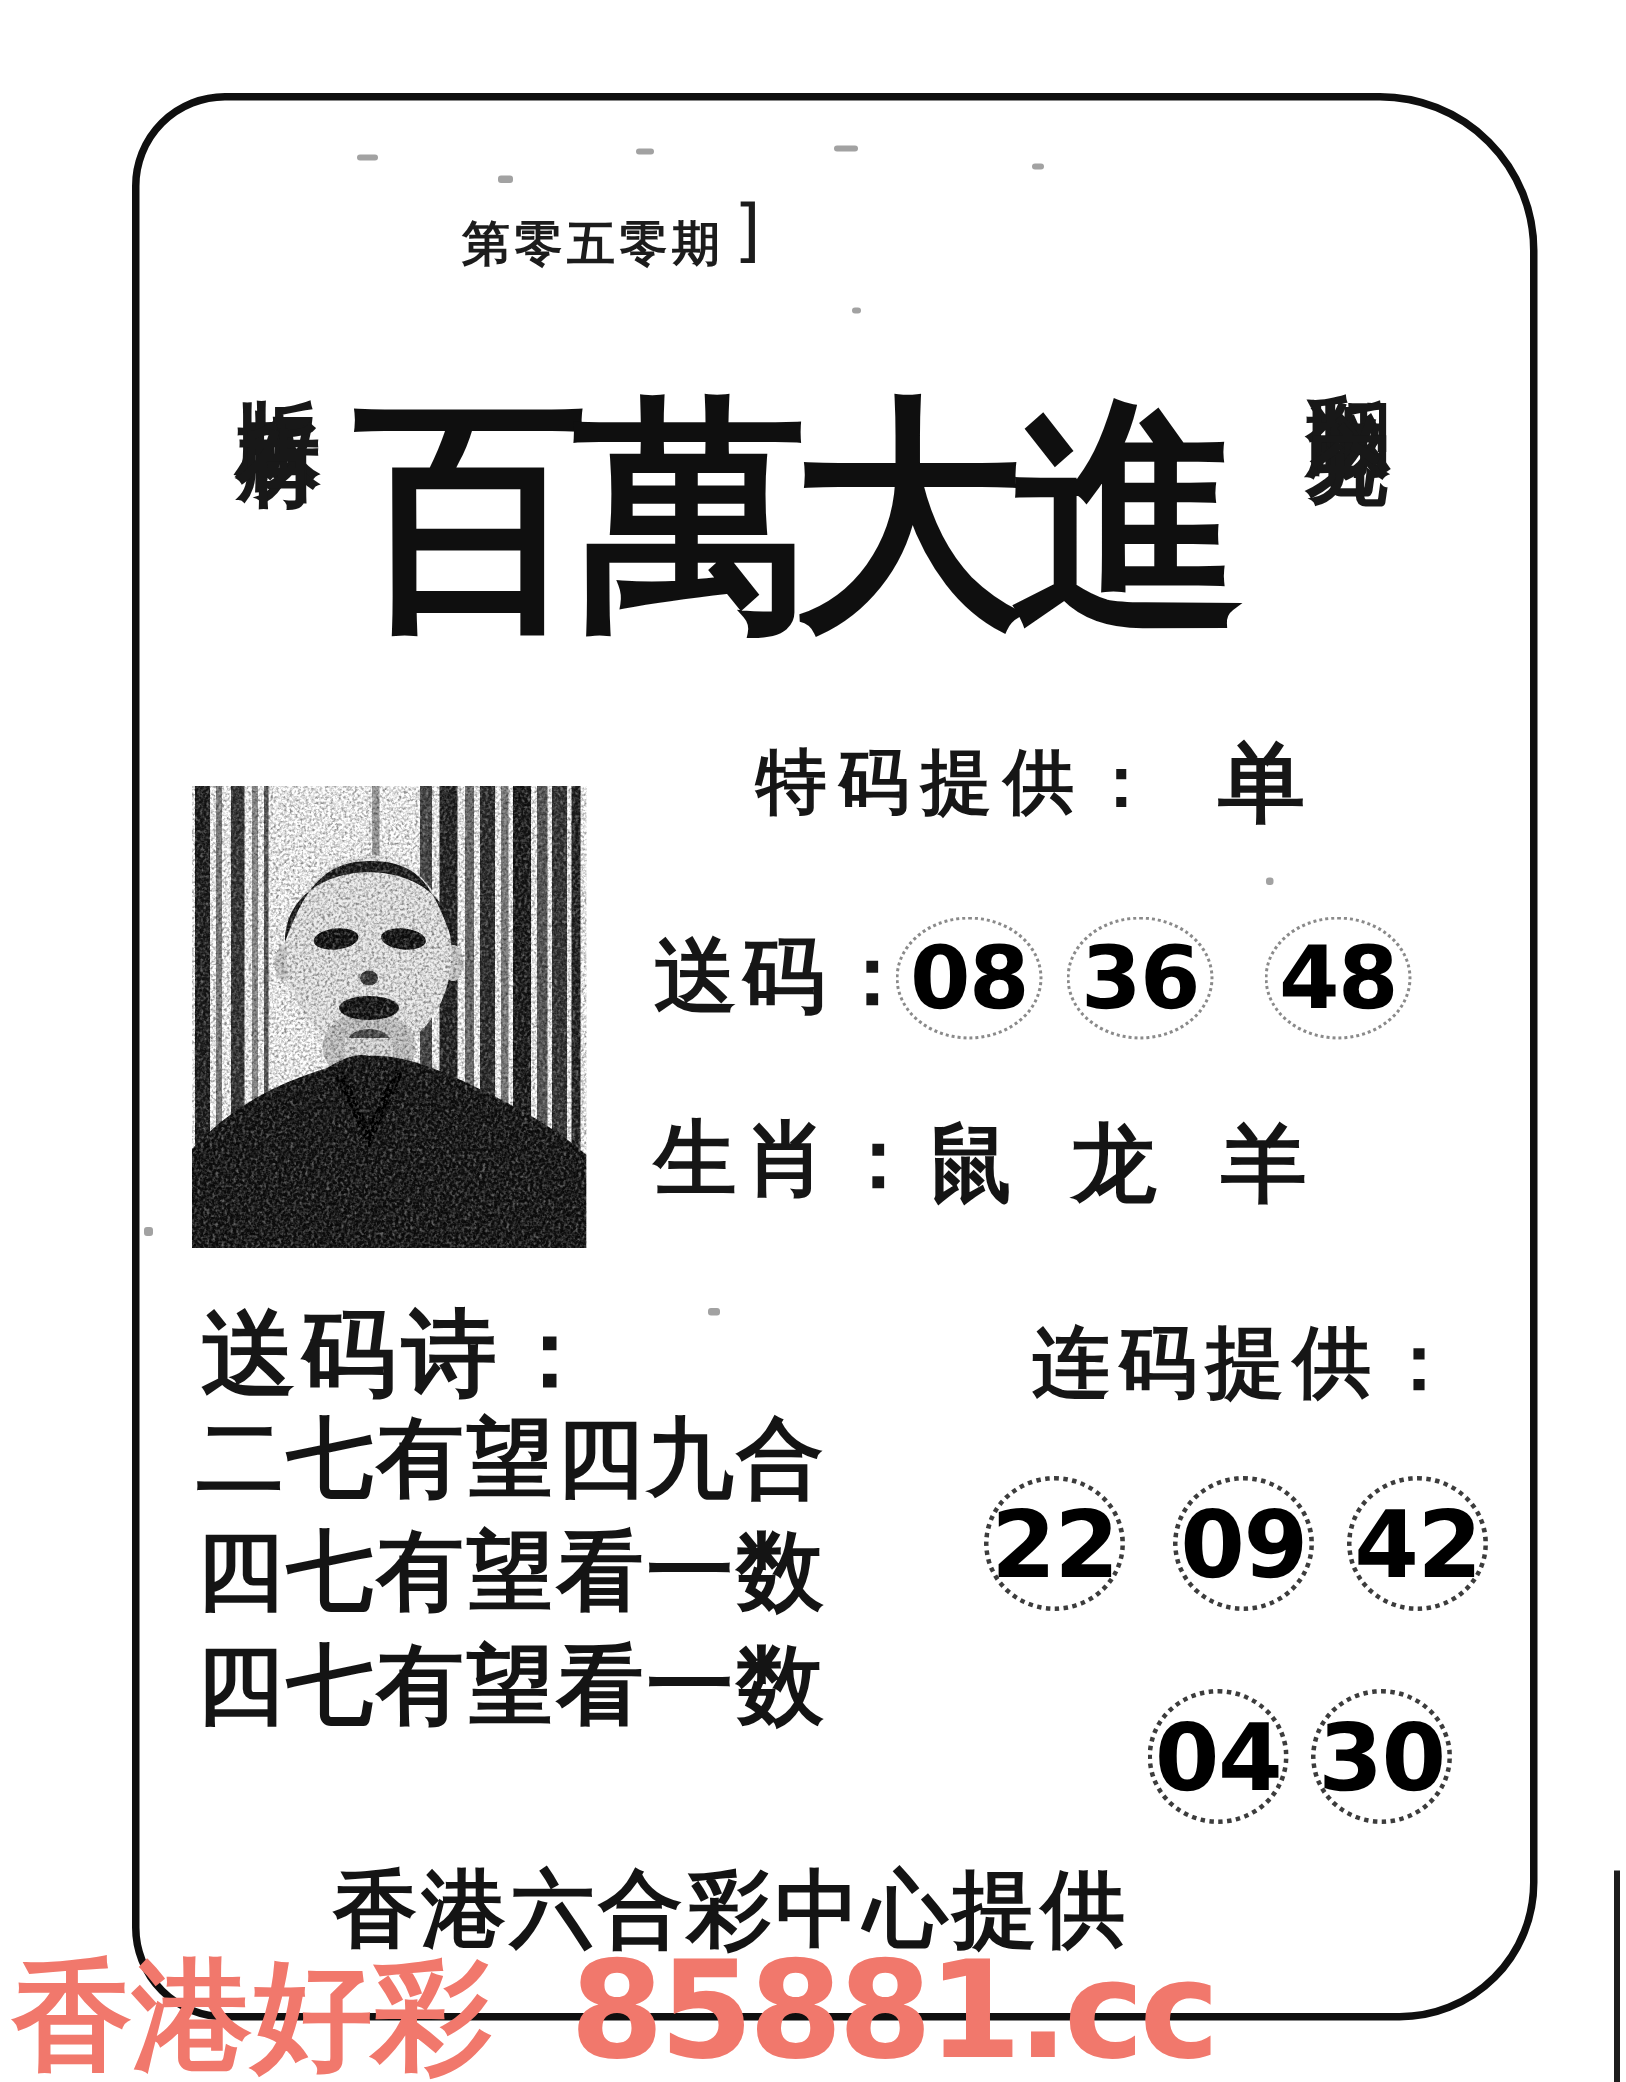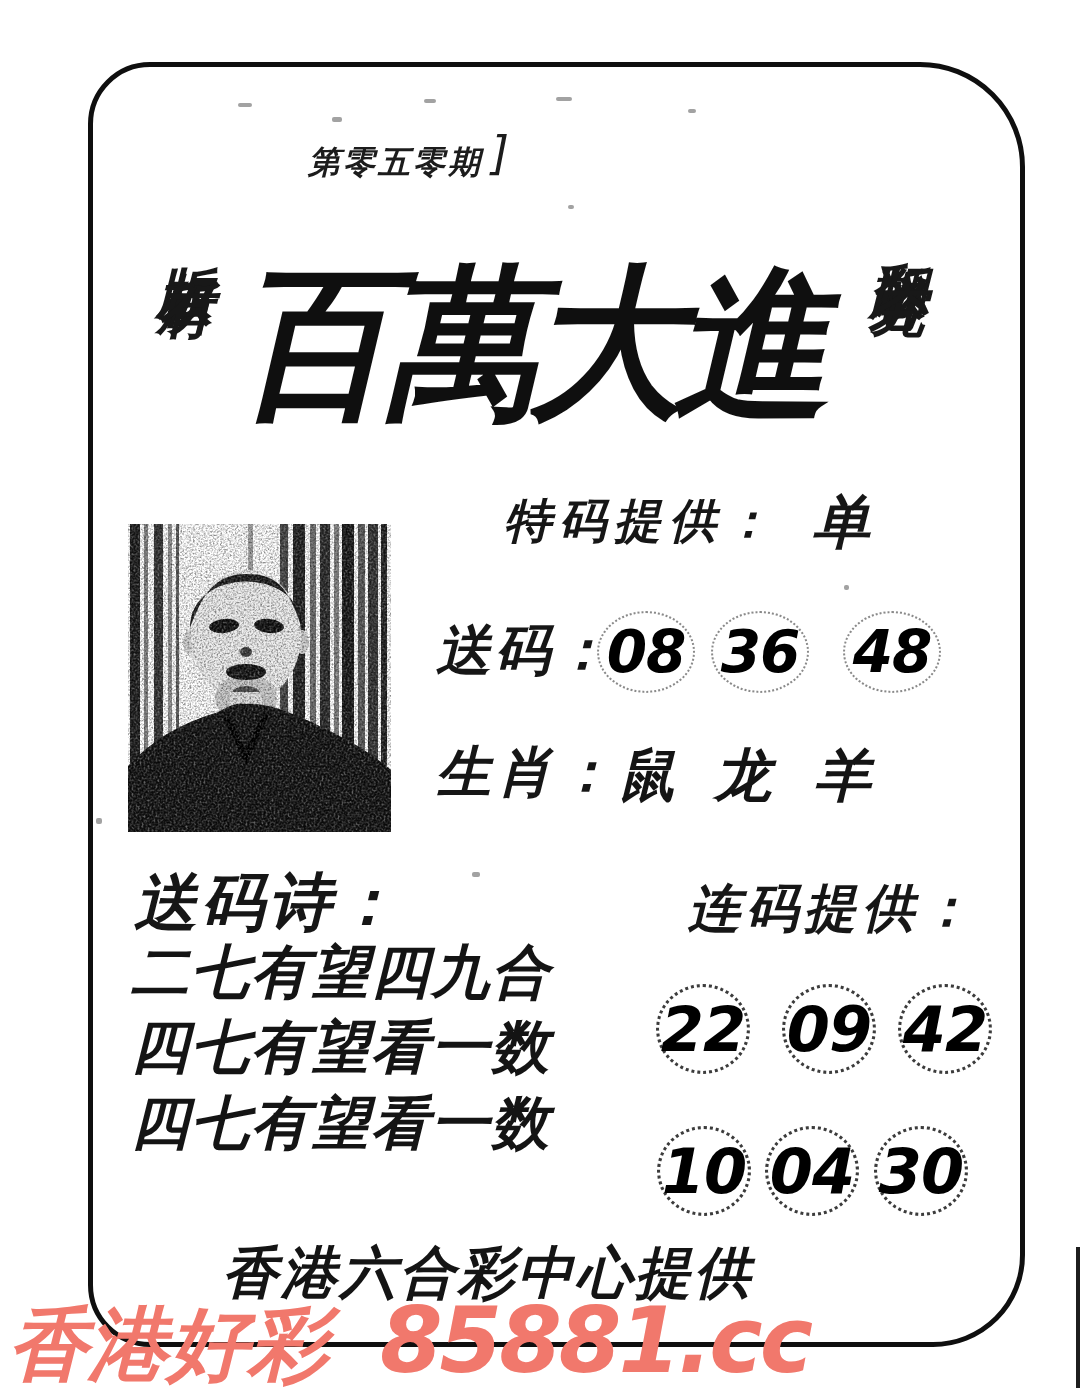--- a/index.html
+++ b/index.html
@@ -1,18 +1,18 @@
 <!DOCTYPE html>
 <html lang="zh"><head>
 <meta charset="utf-8">
 <style>
   html,body{margin:0;padding:0;background:#fff;}
   #stage{
     position:relative;width:1084px;height:1388px;background:#ffffff;overflow:hidden;
-    font-family:"Liberation Serif","DejaVu Serif",serif;color:#141414;font-style:italic;
+    font-family:"Liberation Serif","DejaVu Serif",serif;color:#141414;
   }
   .abs{position:absolute;}
   
   .sheet{
     left:88px;top:62px;width:927px;height:1275px;
     border:5px solid #0f0f0f;
     border-radius:62px 105px 92px 62px;
     background:transparent;
   }
   .issue{left:308px;top:141px;font-size:32px;letter-spacing:3px;font-weight:600;color:#1c1c1c;}
@@ -157,23 +157,20 @@
   <div class="abs label serial-label">连码提供：</div>
   <div class="abs circle serial-circle" style="left:656px;top:984px;justify-content:center;">
     <span class="num">22</span>
   </div>
   <div class="abs circle serial-circle" style="left:782px;top:984px;">
     <span class="num">09</span>
   </div>
   <div class="abs circle serial-circle" style="left:898px;top:984px;">
     <span class="num">42</span>
   </div>
-  <div class="abs circle serial-circle" style="left:657px;top:1126px;">
-    <span class="num">10</span>
-  </div>
   <div class="abs circle serial-circle" style="left:765px;top:1126px;">
     <span class="num">04</span>
   </div>
   <div class="abs circle serial-circle" style="left:874px;top:1126px;justify-content:center;">
     <span class="num">30</span>
   </div>
 
   <div class="abs footer-line">香港六合彩中心提供</div>
 
   <div class="abs watermark" style="color: rgb(241, 120, 108);">

